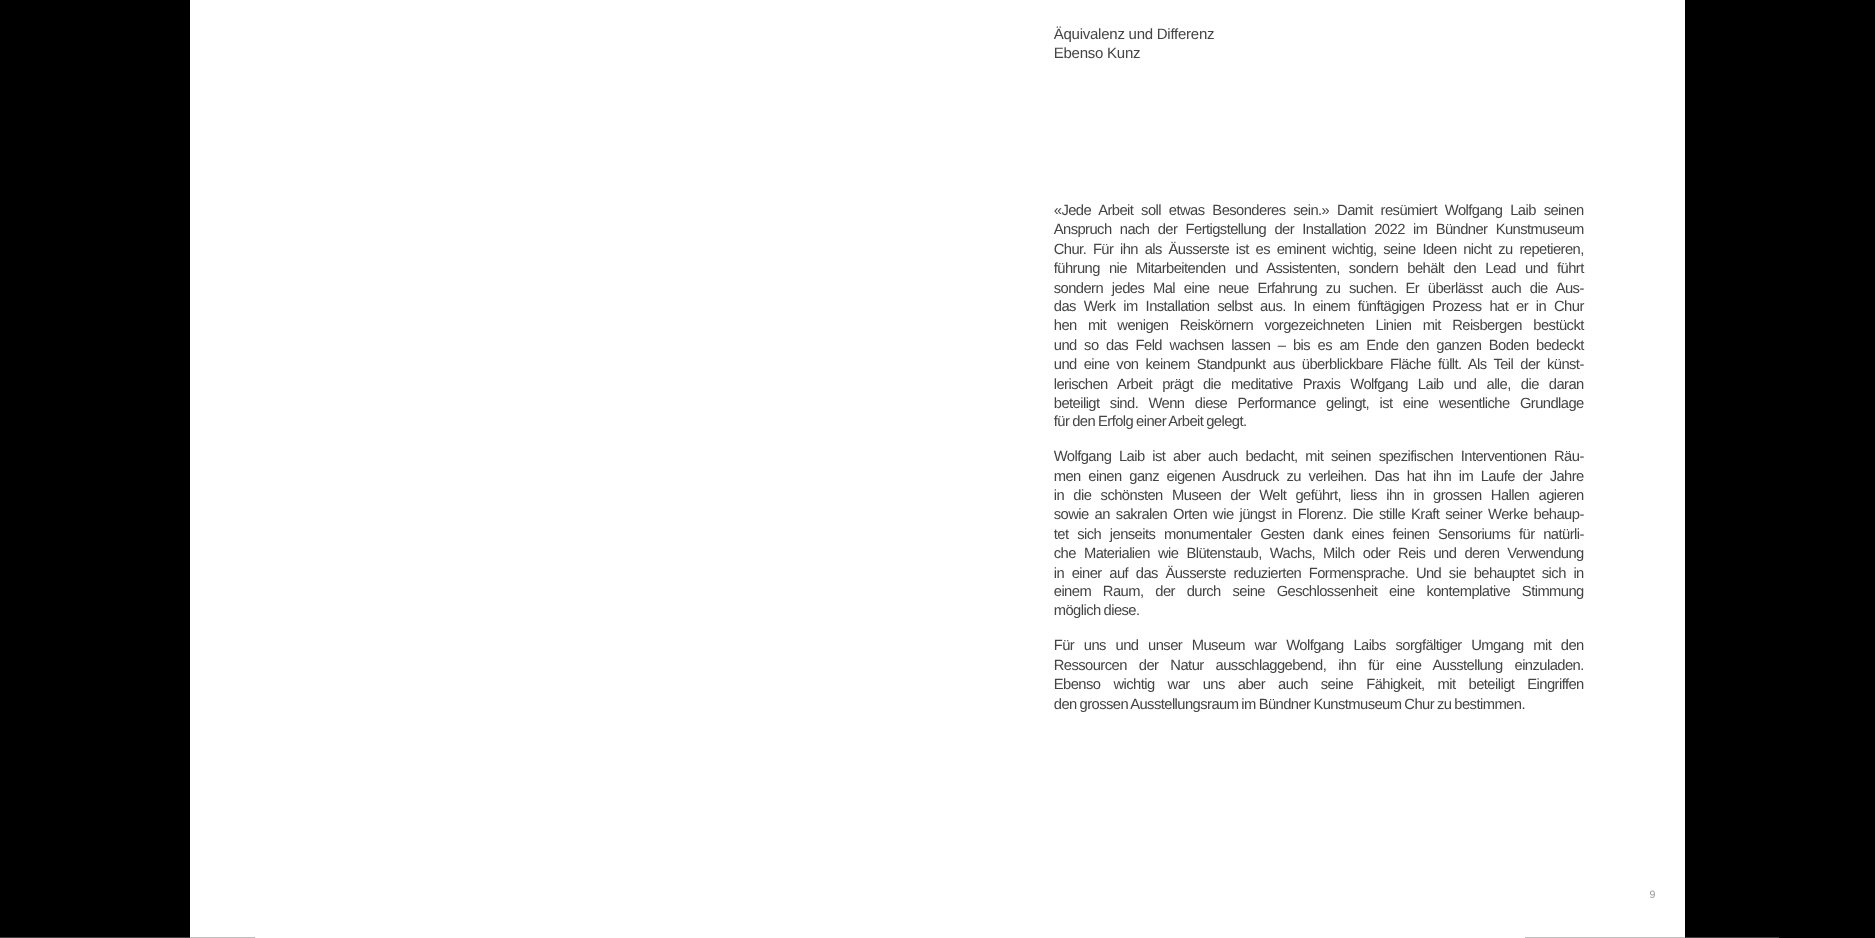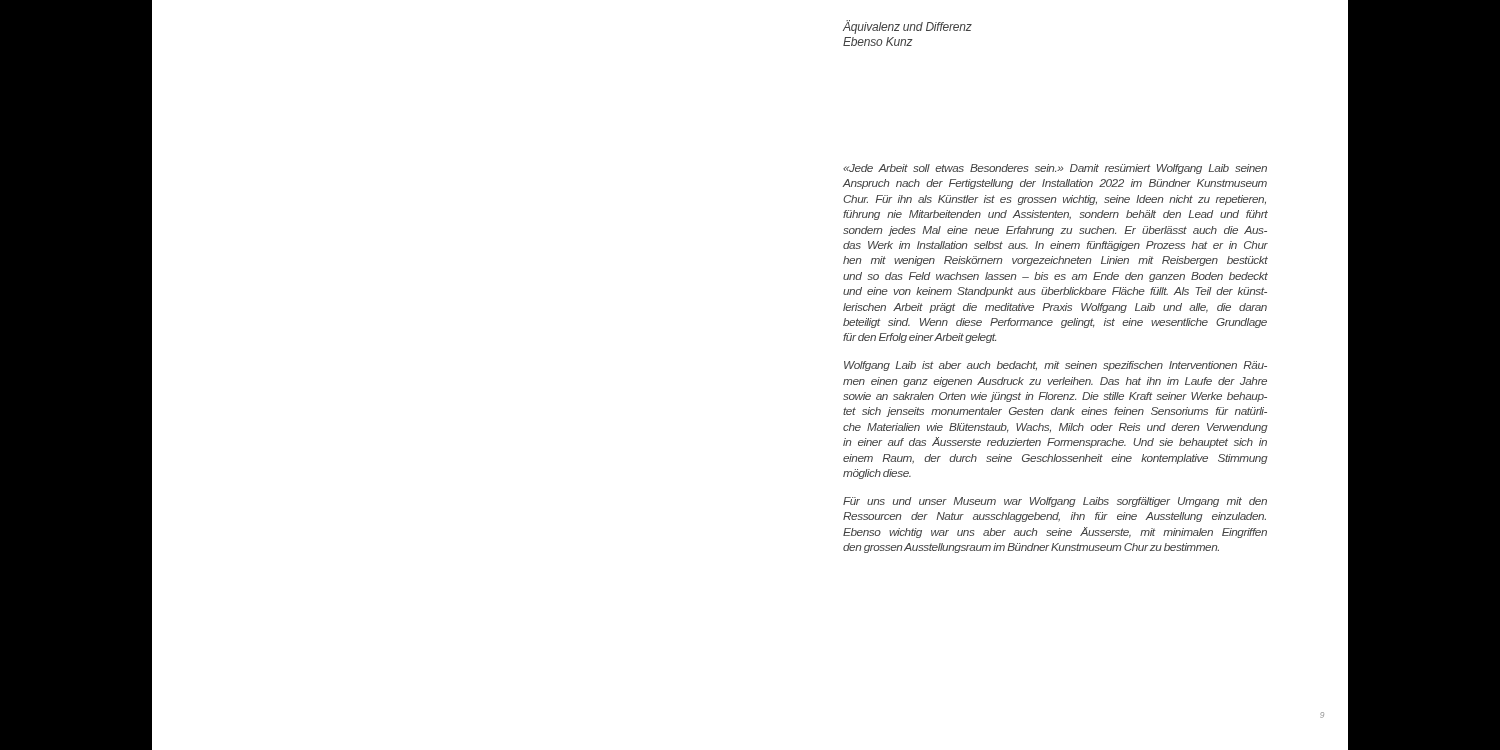--- a/index.html
+++ b/index.html
@@ -1,15 +1,15 @@
 <!DOCTYPE html>
 <html style="--backdrop: #000000; --page: #ffffff; --text: #444444; --page-number: #999999;"><head>
 <meta charset="utf-8">
 <style>
-  * { margin: 0; padding: 0; box-sizing: border-box; font-style: italic; }
+  * { margin: 0; padding: 0; box-sizing: border-box; }
   html, body { width: 1500px; height: 750px; }
   body {
     background: var(--backdrop, #000);
     font-family: "Liberation Sans", sans-serif;
     overflow: hidden;
     position: relative;
   }
   .stage {
     position: absolute;
     left: 0; top: 0;
@@ -77,45 +77,46 @@
 
     <div class="title-block">
       <div>Äquivalenz und Differenz</div>
       <div>Ebenso Kunz</div>
     </div>
 
     <div class="body-col">
       <div class="para">
           <div class="line">«Jede Arbeit soll etwas Besonderes sein.» Damit resümiert Wolfgang Laib seinen</div>
           <div class="line">Anspruch nach der Fertigstellung der Installation 2022 im Bündner Kunstmuseum</div>
-          <div class="line">Chur. Für ihn als Künstler ist es grossen wichtig, seine Ideen nicht zu repetieren,</div>
+          <div class="line">Chur. Für ihn als Äusserste ist es eminent wichtig, seine Ideen nicht zu repetieren,</div>
           <div class="line">führung nie Mitarbeitenden und Assistenten, sondern behält den Lead und führt</div>
           <div class="line">sondern jedes Mal eine neue Erfahrung zu suchen. Er überlässt auch die Aus-</div>
           <div class="line">das Werk im Installation selbst aus. In einem fünftägigen Prozess hat er in Chur</div>
           <div class="line">hen mit wenigen Reiskörnern vorgezeichneten Linien mit Reisbergen bestückt</div>
           <div class="line">und so das Feld wachsen lassen – bis es am Ende den ganzen Boden bedeckt</div>
           <div class="line">und eine von keinem Standpunkt aus überblickbare Fläche füllt. Als Teil der künst-</div>
           <div class="line">lerischen Arbeit prägt die meditative Praxis Wolfgang Laib und alle, die daran</div>
           <div class="line">beteiligt sind. Wenn diese Performance gelingt, ist eine wesentliche Grundlage</div>
           <div class="line">für den Erfolg einer Arbeit gelegt.</div>
         </div>
       <div class="para">
           <div class="line">Wolfgang Laib ist aber auch bedacht, mit seinen spezifischen Interventionen Räu-</div>
           <div class="line">men einen ganz eigenen Ausdruck zu verleihen. Das hat ihn im Laufe der Jahre</div>
+          <div class="line">in die schönsten Museen der Welt geführt, liess ihn in grossen Hallen agieren</div>
           <div class="line">sowie an sakralen Orten wie jüngst in Florenz. Die stille Kraft seiner Werke behaup-</div>
           <div class="line">tet sich jenseits monumentaler Gesten dank eines feinen Sensoriums für natürli-</div>
           <div class="line">che Materialien wie Blütenstaub, Wachs, Milch oder Reis und deren Verwendung</div>
           <div class="line">in einer auf das Äusserste reduzierten Formensprache. Und sie behauptet sich in</div>
           <div class="line">einem Raum, der durch seine Geschlossenheit eine kontemplative Stimmung</div>
           <div class="line">möglich diese.</div>
         </div>
       <div class="para">
           <div class="line">Für uns und unser Museum war Wolfgang Laibs sorgfältiger Umgang mit den</div>
           <div class="line">Ressourcen der Natur ausschlaggebend, ihn für eine Ausstellung einzuladen.</div>
-          <div class="line">Ebenso wichtig war uns aber auch seine Äusserste, mit minimalen Eingriffen</div>
+          <div class="line">Ebenso wichtig war uns aber auch seine Fähigkeit, mit beteiligt Eingriffen</div>
           <div class="line">den grossen Ausstellungsraum im Bündner Kunstmuseum Chur zu bestimmen.</div>
         </div>
     </div>
 
     <div class="page-num">9</div>
 
   </div>
 
   <div class="bar right"></div>
 

